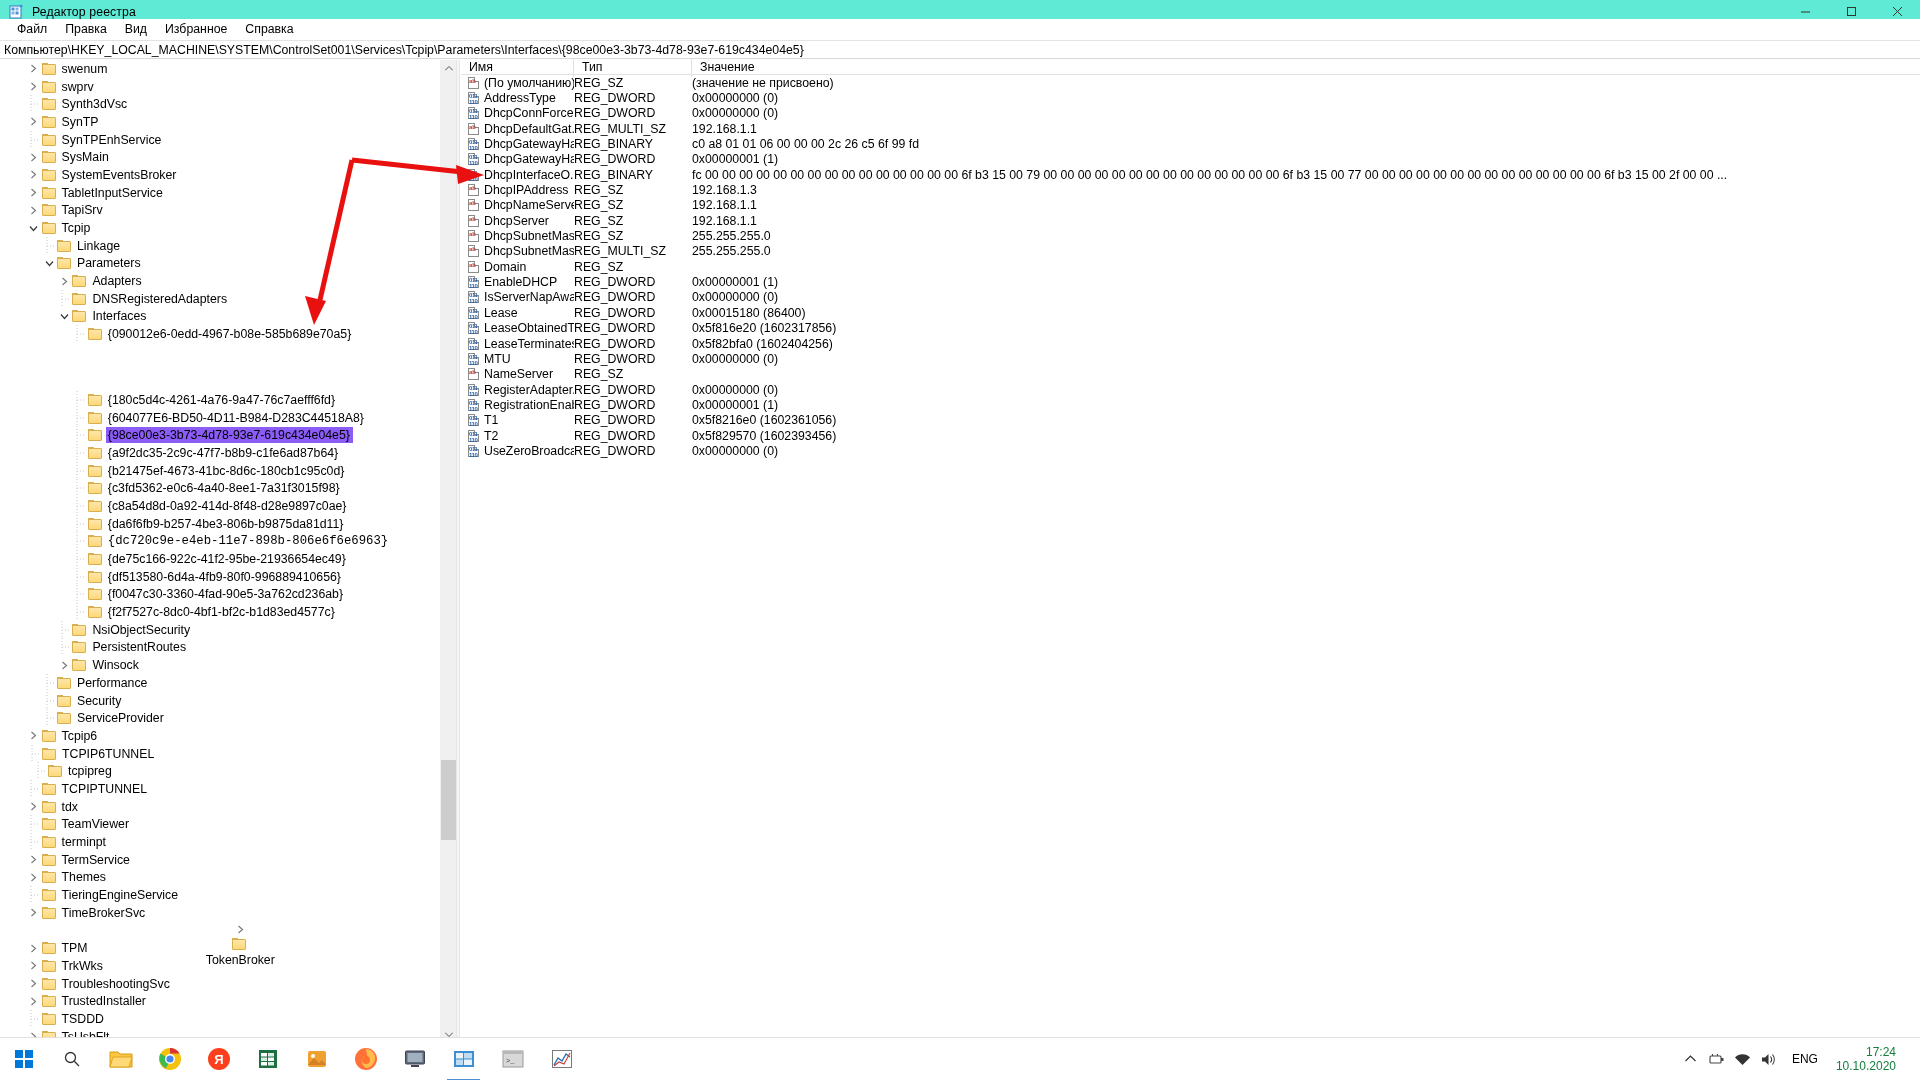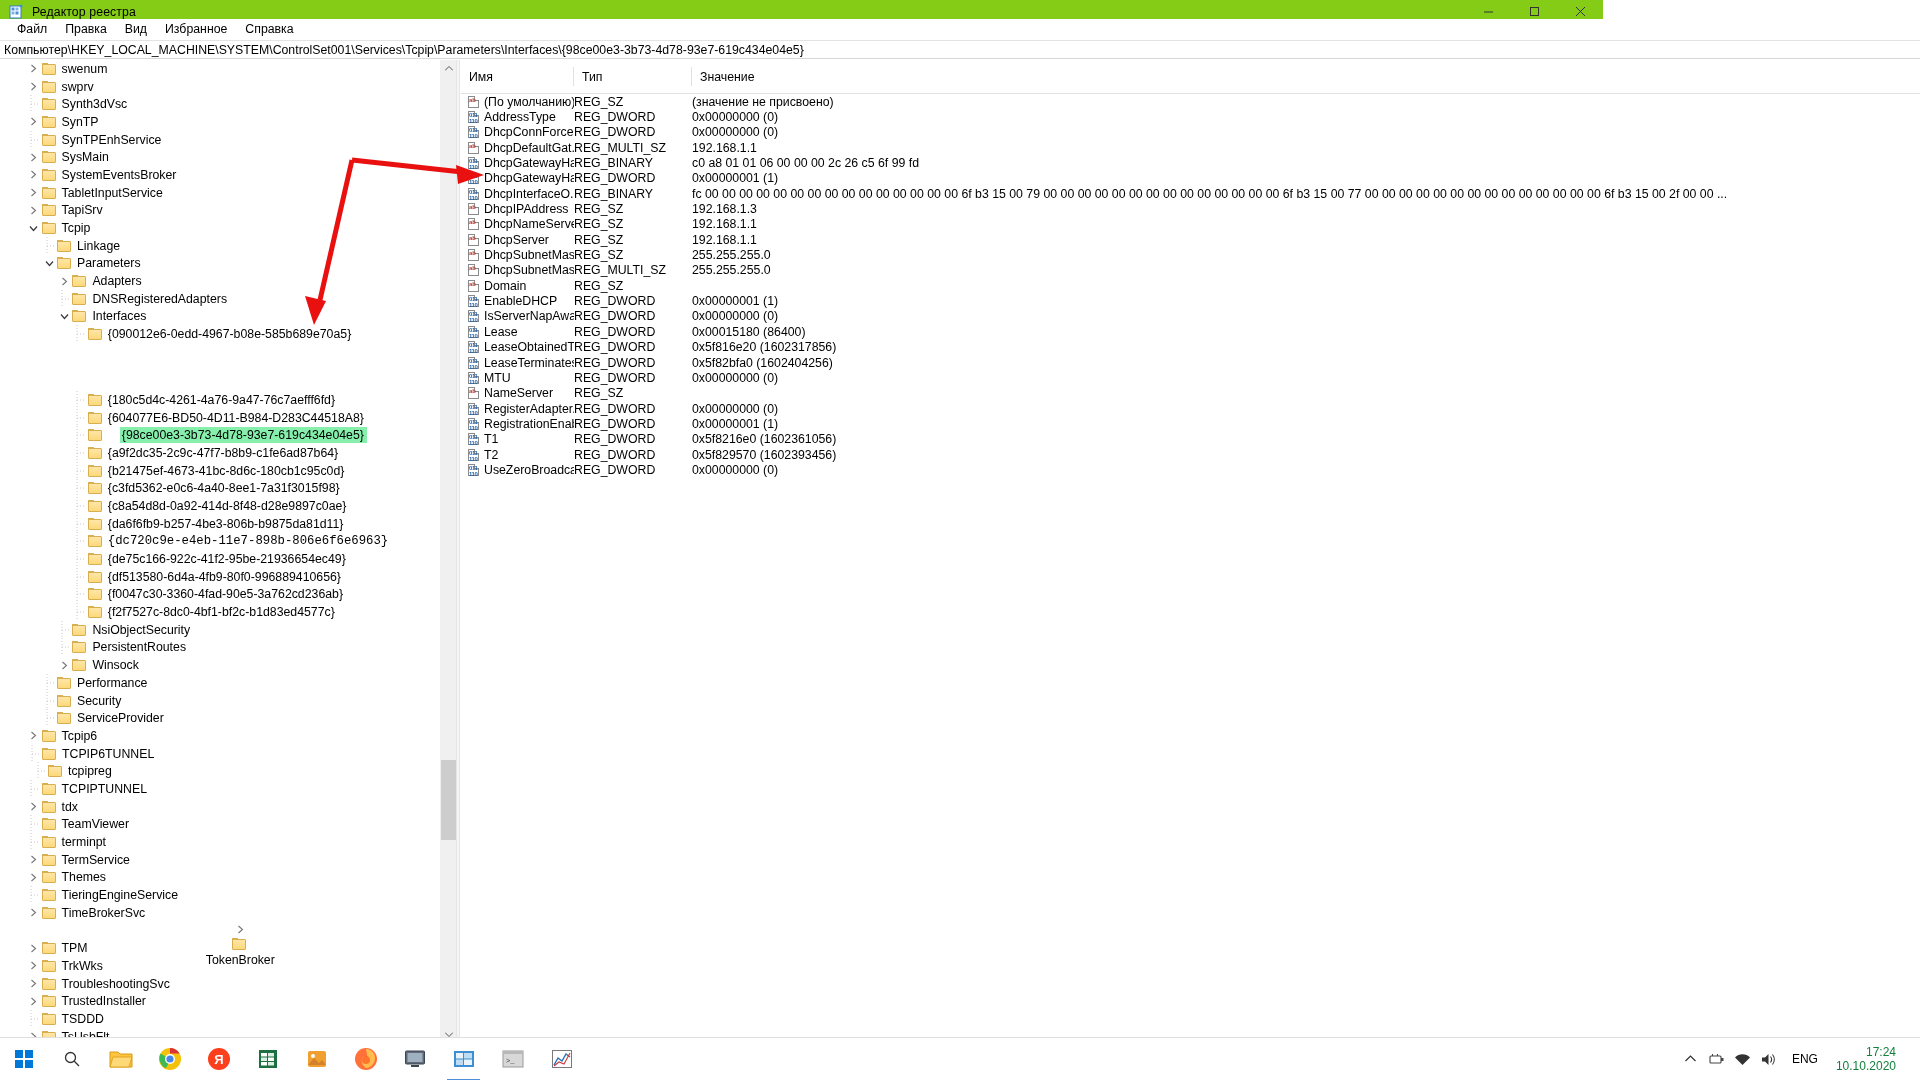--- a/index.html
+++ b/index.html
@@ -6,22 +6,22 @@
   html, body {
     width: 1920px; height: 1080px;
     overflow: hidden;
     font-family: "Liberation Sans", sans-serif;
     background: #ffffff;
   }
   #app { position: relative; width: 1920px; height: 1080px; background: #ffffff; }
 
   
   .titlebar {
-    position: absolute; left: 0; top: 0; width: 1603px; height: 23px;
-    background: #84cc16; display: flex; align-items: center;
+    position: absolute; left: 0; top: 0; width: 1920px; height: 23px;
+    background: #5eead4; display: flex; align-items: center;
   }
   .title-left { display: flex; align-items: center; padding-left: 9px; gap: 8px; }
   .app-icon { width: 15px; height: 15px; position: relative; }
   .title-text { font-size: 12.3px; color: #000; letter-spacing: .1px; }
   .wincontrols { margin-left: auto; display: flex; height: 23px; }
   .wc { width: 46px; height: 23px; display:flex; align-items:center; justify-content:center;
         font-size: 12px; color:#222; }
   .wc svg { display:block; }
 
   
@@ -70,21 +70,21 @@
   .list-pane {
     position:absolute; left:461px; top:0; right:0; height:983px; background:#ffffff;
   }
 
   
   .tree { position:relative; padding-top:0px; }
   .tnode {
     position: relative; height: 17.7px; display:flex; align-items:center;
     font-size: 12.3px; color:#000; white-space: nowrap;
   }
-  .tnode.sel .tlabel { background:#86efac;margin-left:14px; }
+  .tnode.sel .tlabel { background:#8b5cf6; }
   .tlabel { padding: 1px 3px 1px 2px; }
   .chev {
     width: 16px; height: 16px; display:flex; align-items:center; justify-content:center;
     flex: 0 0 16px;
   }
   .chev svg { display:block; }
   .folder {
     width: 14px; height: 12px; flex:0 0 14px; margin-right: 4px; position: relative;
   }
   .folder .fbody {
@@ -92,21 +92,21 @@
     background: linear-gradient(#ffe6a8, #fcd97a);
     border:1px solid #d8ae4e; border-radius:1px;
   }
   .folder .ftab {
     position:absolute; left:0; top:0px; width:6px; height:3px;
     background:#fcd97a; border:1px solid #d8ae4e; border-bottom:none; border-radius:1px 1px 0 0;
   }
 
   
   .lheader {
-    height: 34px; display:flex; align-items:center;
+    height: 15px; display:flex; align-items:center;
     border-bottom:1px solid #e1e1e1; background:#ffffff;
   }
   .lh {
     font-size:12.3px; color:#000; padding-left:8px; height:19px;
     display:flex; align-items:center; border-right:1px solid #e1e1e1;
   }
   .lh.c1 { width: 113px; }
   .lh.c2 { width: 118px; }
   .lh.c3 { flex:1; border-right:none; }
   .lrow {

